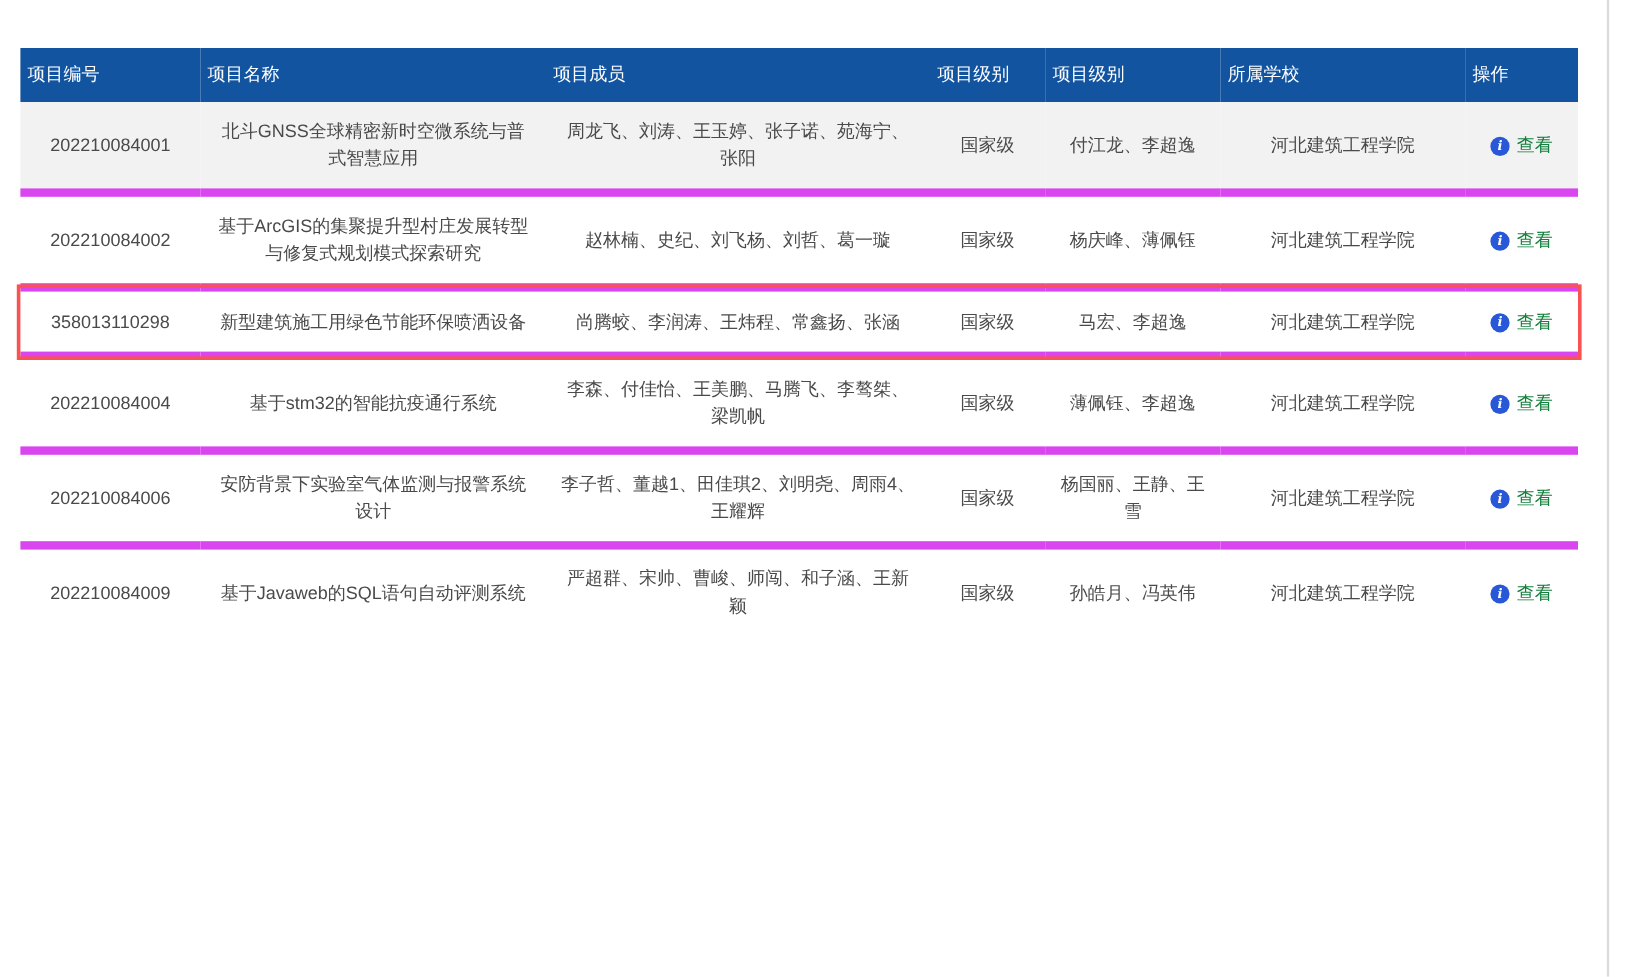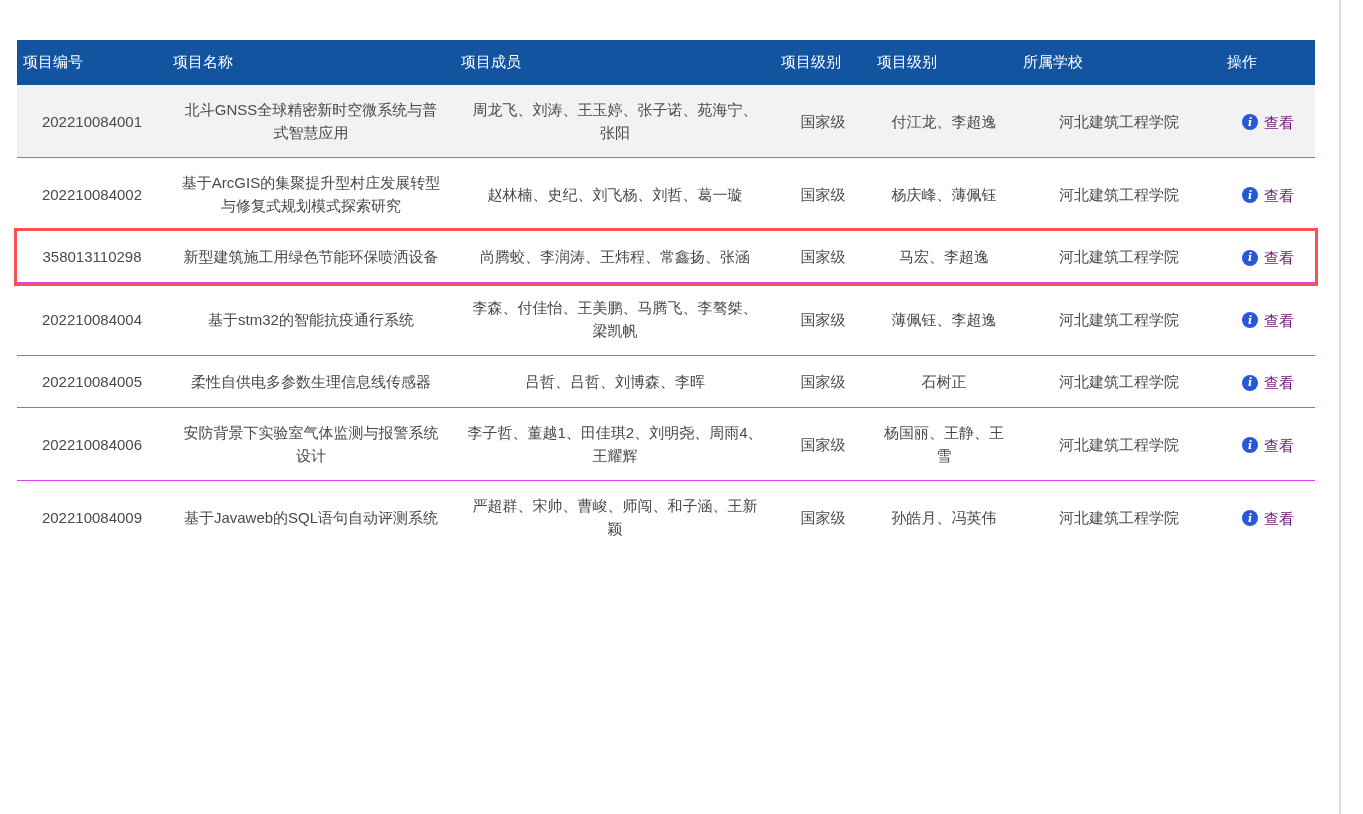--- a/index.html
+++ b/index.html
@@ -31,34 +31,34 @@
   }
   tbody td {
     font-size: 15px;
     color: #4a4a4a;
     text-align: center;
     vertical-align: middle;
     line-height: 23px;
     padding: 13px 12px;
     word-break: break-word;
   }
-  tbody tr { border-bottom: 1px solid #d946ef; background: #ffffff; }
+  tbody tr { border-bottom: 7px solid #d946ef; background: #ffffff; }
   tbody tr:last-child { border-bottom: none; }
   tbody tr.first-row { background: #f2f2f2; }
   tbody tr.highlighted { outline: 3px solid #fa5252; outline-offset: 0px; }
   .action { display: inline-flex; align-items: center; gap: 6px; cursor: pointer; white-space: nowrap; }
   .info-icon {
     display: inline-flex; align-items: center; justify-content: center;
     width: 16px; height: 16px; border-radius: 50%;
     background: #2858d8; color: #ffffff;
     font-family: "DejaVu Serif", serif;
     font-size: 11px; font-weight: bold; font-style: italic;
     line-height: 1;
   }
-  .view-link { color: #701a75; font-size: 15px; }
+  .view-link { color: #15803d; font-size: 15px; }
 </style>
 </head>
 <body>
 
 <div class="page">
   <table class="project-table">
     <colgroup>
       <col style="width:150px">
       <col style="width:288px">
       <col style="width:320px">
@@ -129,34 +129,20 @@
     <td>薄佩钰、李超逸</td>
     <td>河北建筑工程学院</td>
     <td>
       <span class="action">
         <span class="info-icon">i</span>
         <span class="view-link">查看</span>
       </span>
     </td>
   </tr>
         <tr class="data-row">
-    <td>202210084005</td>
-    <td>柔性自供电多参数生理信息线传感器</td>
-    <td>吕哲、吕哲、刘博森、李晖</td>
-    <td>国家级</td>
-    <td>石树正</td>
-    <td>河北建筑工程学院</td>
-    <td>
-      <span class="action">
-        <span class="info-icon">i</span>
-        <span class="view-link">查看</span>
-      </span>
-    </td>
-  </tr>
-        <tr class="data-row">
     <td>202210084006</td>
     <td>安防背景下实验室气体监测与报警系统设计</td>
     <td>李子哲、董越1、田佳琪2、刘明尧、周雨4、王耀辉</td>
     <td>国家级</td>
     <td>杨国丽、王静、王雪</td>
     <td>河北建筑工程学院</td>
     <td>
       <span class="action">
         <span class="info-icon">i</span>
         <span class="view-link">查看</span>

